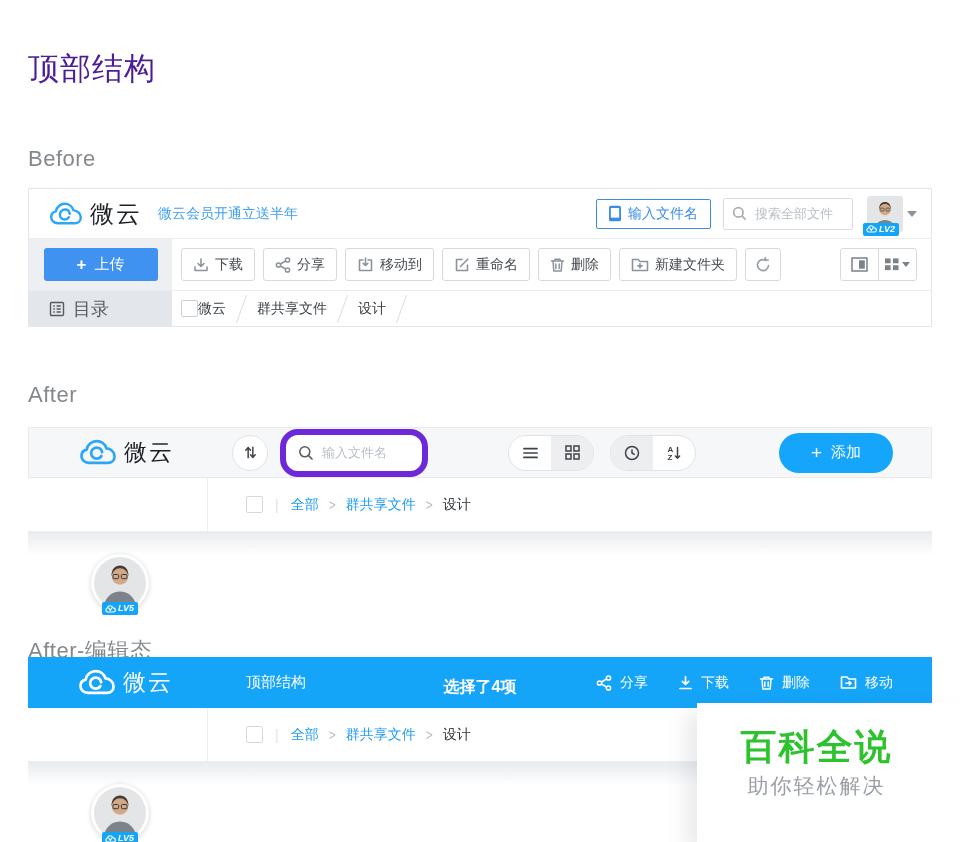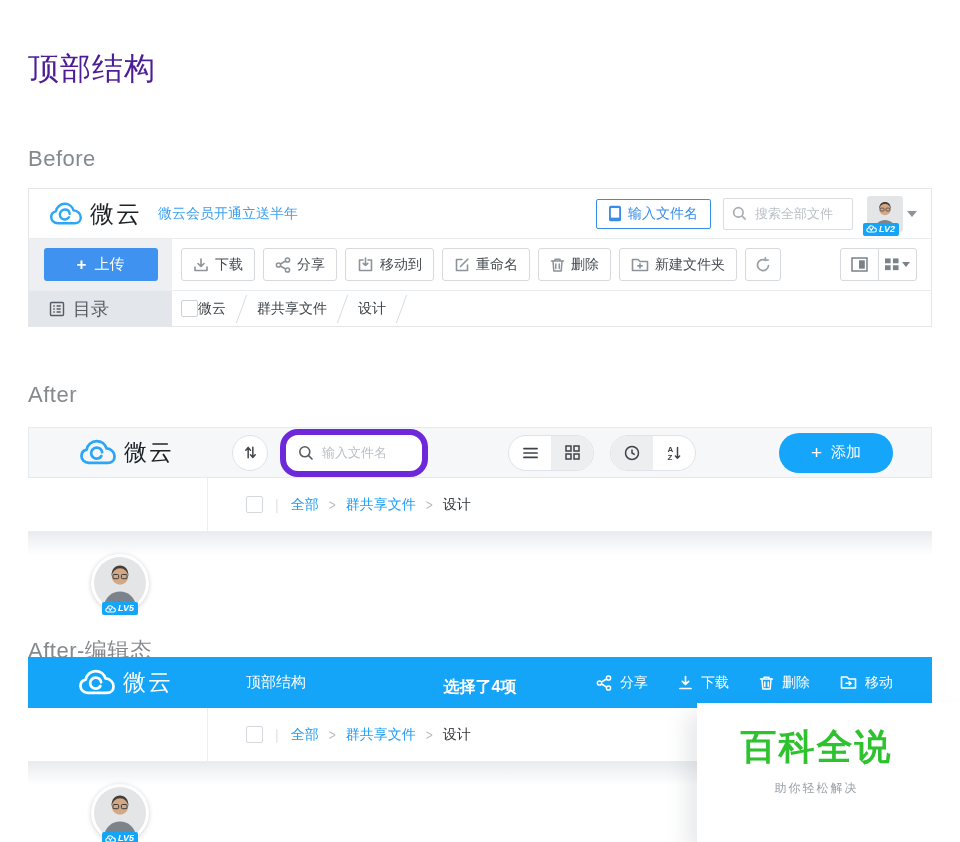--- a/index.html
+++ b/index.html
@@ -87,21 +87,21 @@
   .e-bar .logo{position:absolute;left:50px;top:0;height:51px;}
   .e-bar .logo-text{color:#fff;font-size:23px;}
   .e-cancel{position:absolute;left:218px;top:0;height:51px;display:flex;align-items:center;font-size:15px;color:#fff;cursor:pointer;}
   .e-count{position:absolute;left:50%;transform:translateX(-50%);top:0;height:60px;display:flex;align-items:center;font-size:16px;font-weight:bold;color:#fff;}
   .e-actions{position:absolute;right:39px;top:0;height:51px;display:flex;align-items:center;gap:30px;}
   .e-action{display:flex;align-items:center;gap:8px;font-size:14px;color:#fff;cursor:pointer;}
 
   
   .watermark{top:703px;left:697px;width:263px;height:139px;background:#fff;z-index:6;box-shadow:-10px 10px 20px rgba(110,120,130,.16);box-sizing:border-box;padding-top:22px;padding-right:24px;text-align:center;}
   .wm-title{font-size:36px;font-weight:bold;color:#2ec22e;letter-spacing:2px;line-height:1.2;}
-  .wm-sub{font-size:12px;color:#9aa0a6;margin-top:12px;letter-spacing:2px;}
+  .wm-sub{font-size:21px;color:#9aa0a6;margin-top:4px;letter-spacing:2px;}
 
   svg{display:block;}
 </style>
 </head>
 <body>
 
 <svg width="0" height="0" style="position:absolute">
   <defs>
     <g id="cloud-logo">
       <path d="M12 29.5 C6.5 29.5 3 25.6 3 21.3 C3 17.4 5.6 14.3 9.3 13.5 C10.3 7.6 15.4 3.2 21.4 3.2 C27 3.2 31.7 7 33.2 12.1 C38.7 12.3 43 16.5 43 21.7 C43 26.2 39.8 29.5 34.8 29.5 Z"></path>

